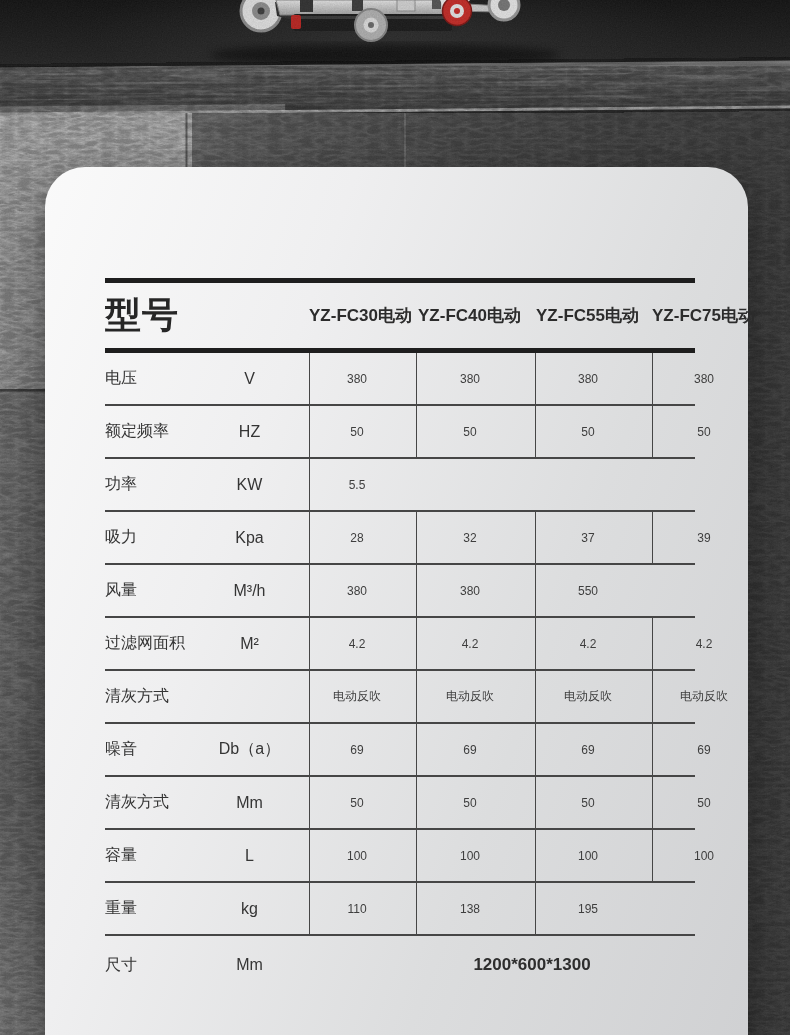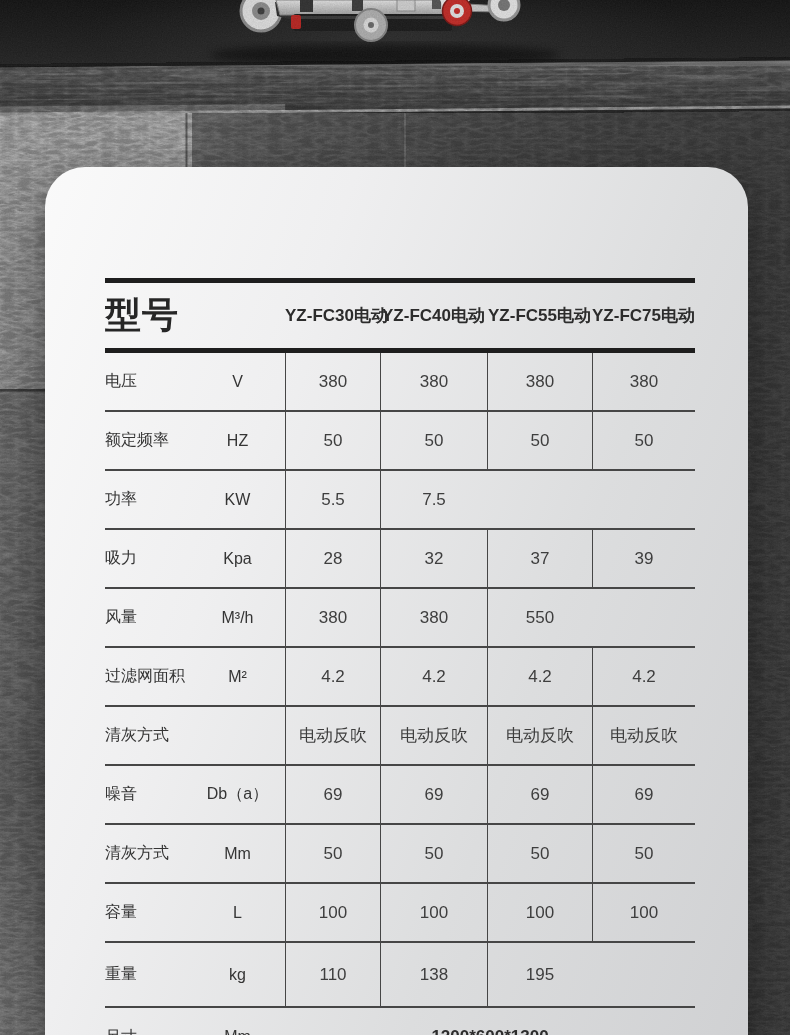--- a/index.html
+++ b/index.html
@@ -13,41 +13,41 @@
   .card{
     position:absolute;left:45px;top:167px;width:703px;height:935px;
     border-radius:40px;
     background:linear-gradient(110deg,#fafafa 0%,#efeff0 30%,#dcddde 65%,#cfd0d2 100%);
     box-shadow:0 16px 48px rgba(0,0,0,.45);
   }
   .spec-table{margin:111px 53px 0 60px;width:590px;}
   .thead,.row{
     display:grid;
     grid-template-columns:85px 95px 95px 107px 105px 103px;
-    align-items:center;box-sizing:border-box;
+    align-items:center;box-sizing:border-box;gap:12px;
   }
   .thead{
     height:75px;
     border-top:5px solid #1e1e1e;
     border-bottom:5px solid #1e1e1e;
   }
   .model-title{
     grid-column:1/3;font-size:36px;font-weight:bold;color:#262626;
     letter-spacing:1px;white-space:nowrap;
   }
   .model-cell{
     font-size:17px;font-weight:bold;color:#2c2c2c;
     text-align:center;white-space:nowrap;
   }
-  .row{height:59px;border-bottom:2px solid #464646;}
-  #rows .row:nth-child(11){height:65px;}
+  .row{height:53px;border-bottom:2px solid #464646;}
+  #rows .row:nth-child(11){height:53px;}
   .lab{font-size:16px;color:#353535;white-space:nowrap;}
   .unit{font-size:16px;color:#353535;text-align:center;white-space:nowrap;}
   .val{
-    font-size:17px;color:#3e3e3e;text-align:left;white-space:nowrap;
+    font-size:12px;color:#3e3e3e;text-align:left;white-space:nowrap;
     height:100%;display:flex;align-items:center;justify-content:center;
     border-left:1.5px solid #464646;box-sizing:border-box;
   }
   .span-row{height:58px;border-bottom:none;}
   .span-val{
     grid-column:3/7;font-size:17px;font-weight:bold;color:#2d2d2d;
     text-align:center;white-space:nowrap;
   }
 </style>
 </head>
@@ -191,21 +191,20 @@
     <div class="val">50</div>
     <div class="val">50</div>
     <div class="val">50</div>
     <div class="val">50</div>
   </div>
 
   <div class="row">
     <div class="lab">功率</div>
     <div class="unit">KW</div>
     <div class="val">5.5</div>
-    <div class="val">7.5</div>
   </div>
 
   <div class="row">
     <div class="lab">吸力</div>
     <div class="unit">Kpa</div>
     <div class="val">28</div>
     <div class="val">32</div>
     <div class="val">37</div>
     <div class="val">39</div>
   </div>

